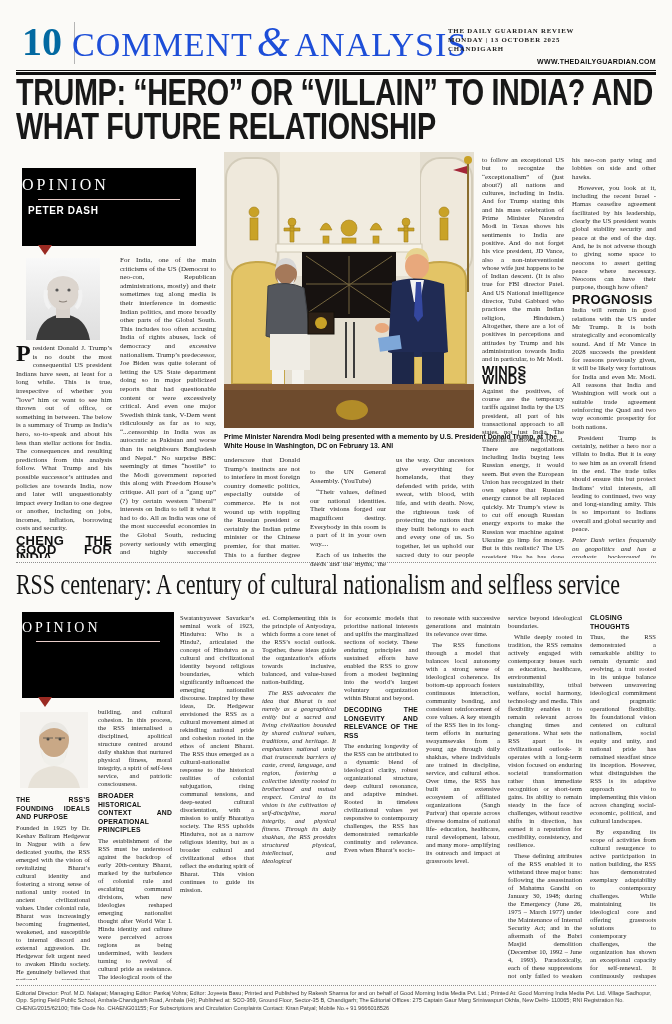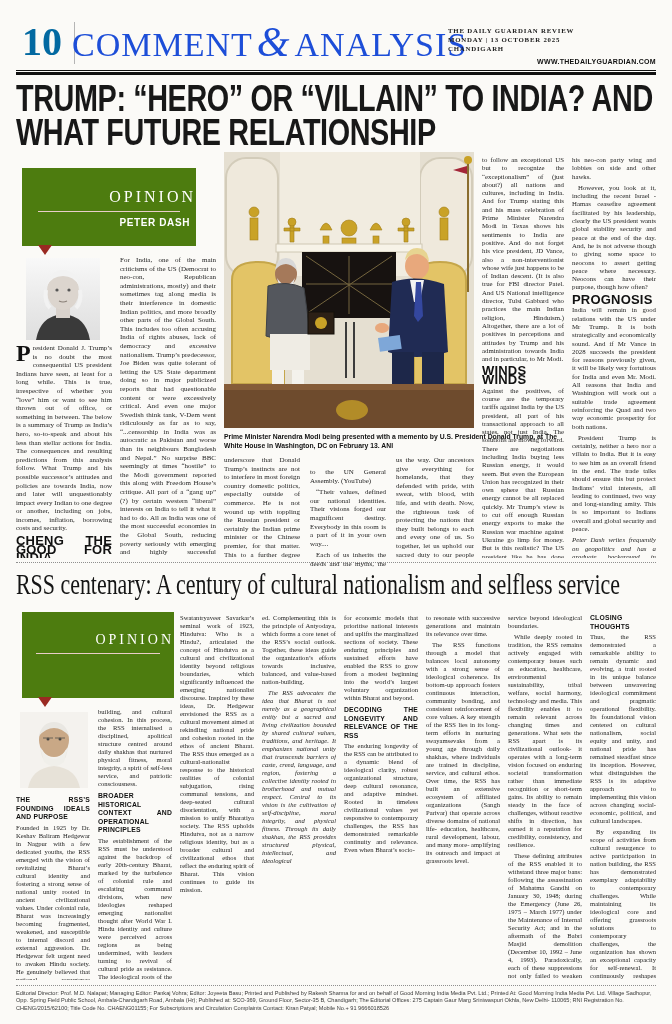--- a/index.html
+++ b/index.html
@@ -11,25 +11,25 @@
   .pageno{position:absolute;left:6px;top:2px;font-size:40px;font-weight:bold;color:#0369a1;line-height:44px;}
   .pageno-rule{position:absolute;left:58px;top:4px;width:1px;height:42px;background:#b5b5b5;}
   .mast-title{position:absolute;left:56px;top:0px;white-space:nowrap;letter-spacing:1px;font-size:34px;line-height:48px;color:#1d4ed8;}
   .mast-title .amp{font-style:italic;font-size:42px;padding:0 4px;}
   .mast-info{position:absolute;left:432px;top:8px;font-size:6.8px;font-weight:bold;letter-spacing:0.8px;line-height:9px;color:#222;}
   .mast-site{position:absolute;right:0px;top:40px;font-family:"Liberation Sans",sans-serif;font-size:7px;font-weight:bold;letter-spacing:0.3px;color:#111;}
   .mast-rule-thin{position:absolute;left:0;top:52px;width:640px;height:1px;background:#111;}
   .mast-rule-thick{position:absolute;left:0;top:54px;width:640px;height:3px;background:#111;}
 
   
-  .headline{position:absolute;left:16px;top:82px;width:640px;}
+  .headline{position:absolute;left:16px;top:76px;width:640px;}
   .headline .hl{display:block;white-space:nowrap;font-family:"Liberation Sans",sans-serif;font-weight:700;font-size:36px;line-height:34px;color:#181818;transform:scaleX(0.8);transform-origin:left top;letter-spacing:-0.5px;}
 
   
-  .opinion-box{position:absolute;background:#4d7c0f;color:#fff;text-align:right;padding-top:20px;box-sizing:border-box;}
+  .opinion-box{position:absolute;background:#000000;color:#fff;text-align:left;padding-top:8px;box-sizing:border-box;}
   .opinion-box .op-label{font-size:16px;letter-spacing:3px;}
   .opinion-box .op-rule{width:82%;height:1px;background:#e9cdc9;margin:5px auto 5px auto;}
   .opinion-box .op-byline{font-family:"Liberation Sans",sans-serif;font-weight:bold;font-size:10px;letter-spacing:0.6px;line-height:12px;padding:0 6px;}
   .op-tail{position:absolute;bottom:-9px;left:16px;width:0;height:0;border-left:7px solid transparent;border-right:7px solid transparent;border-top:10px solid #9a2a22;}
 
   
   .bodycol{position:absolute;overflow:hidden;font-size:7px;line-height:8.6px;text-align:justify;color:#242424;}
   .bodycol p{margin:0 0 3px 0;text-indent:6px;}
   .bodycol p.noindent{text-indent:0;}
   .subhead{font-family:"Liberation Sans",sans-serif;font-weight:bold;font-size:13px;line-height:8.6px;letter-spacing:0.2px;margin:4px 0 2px 0;color:#111;}

